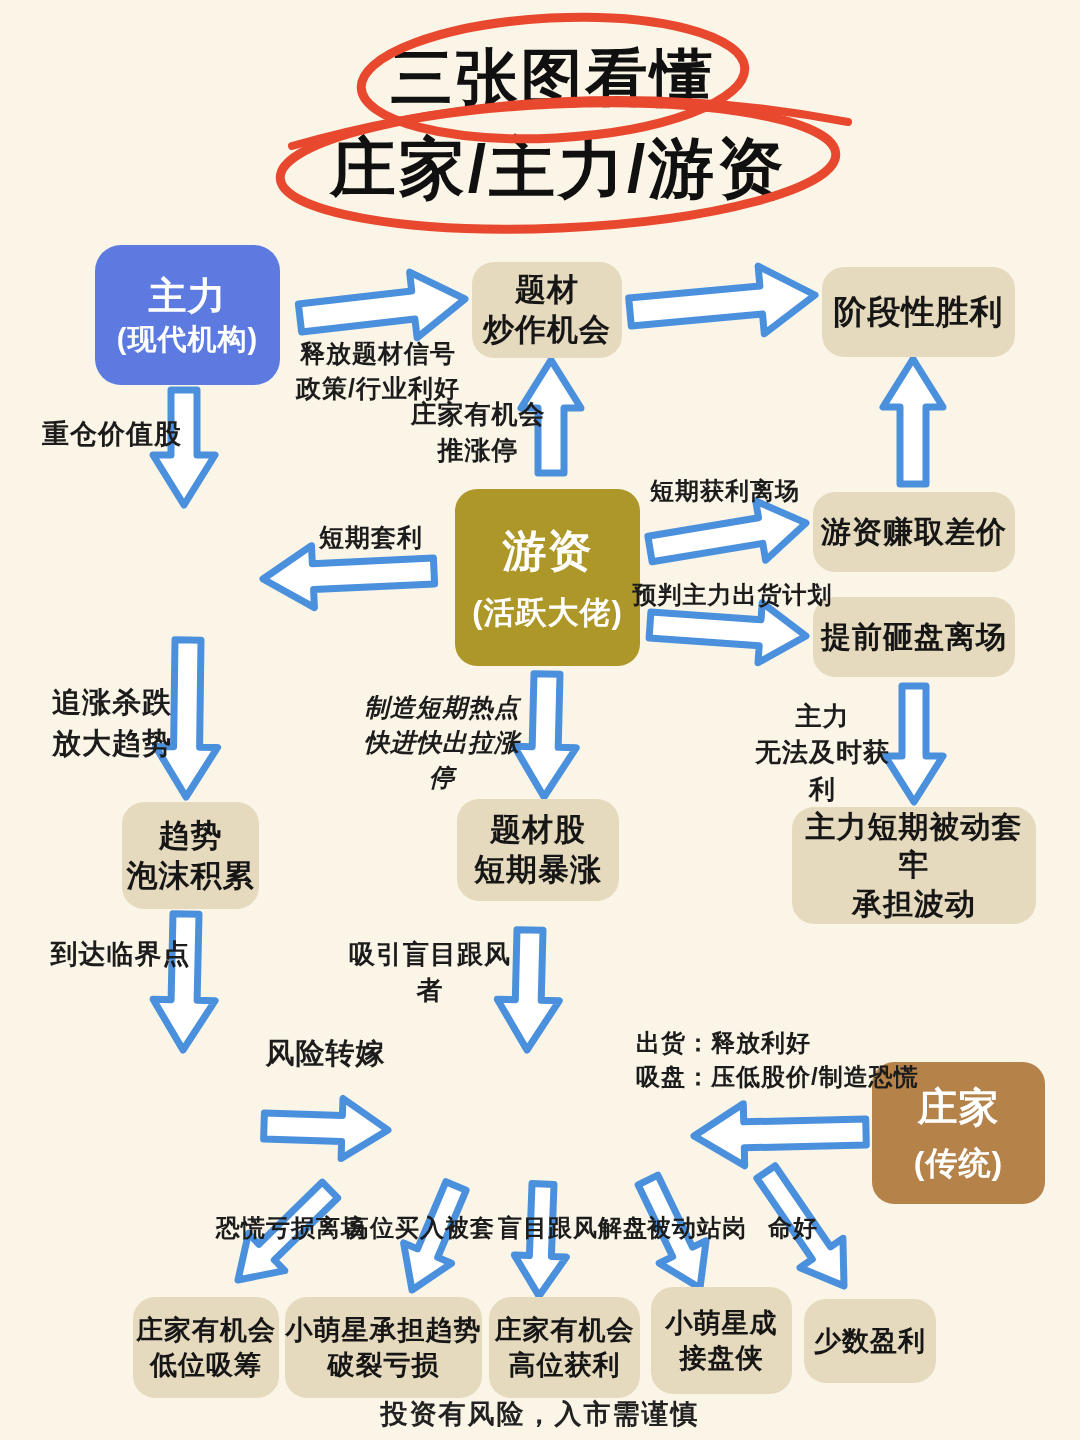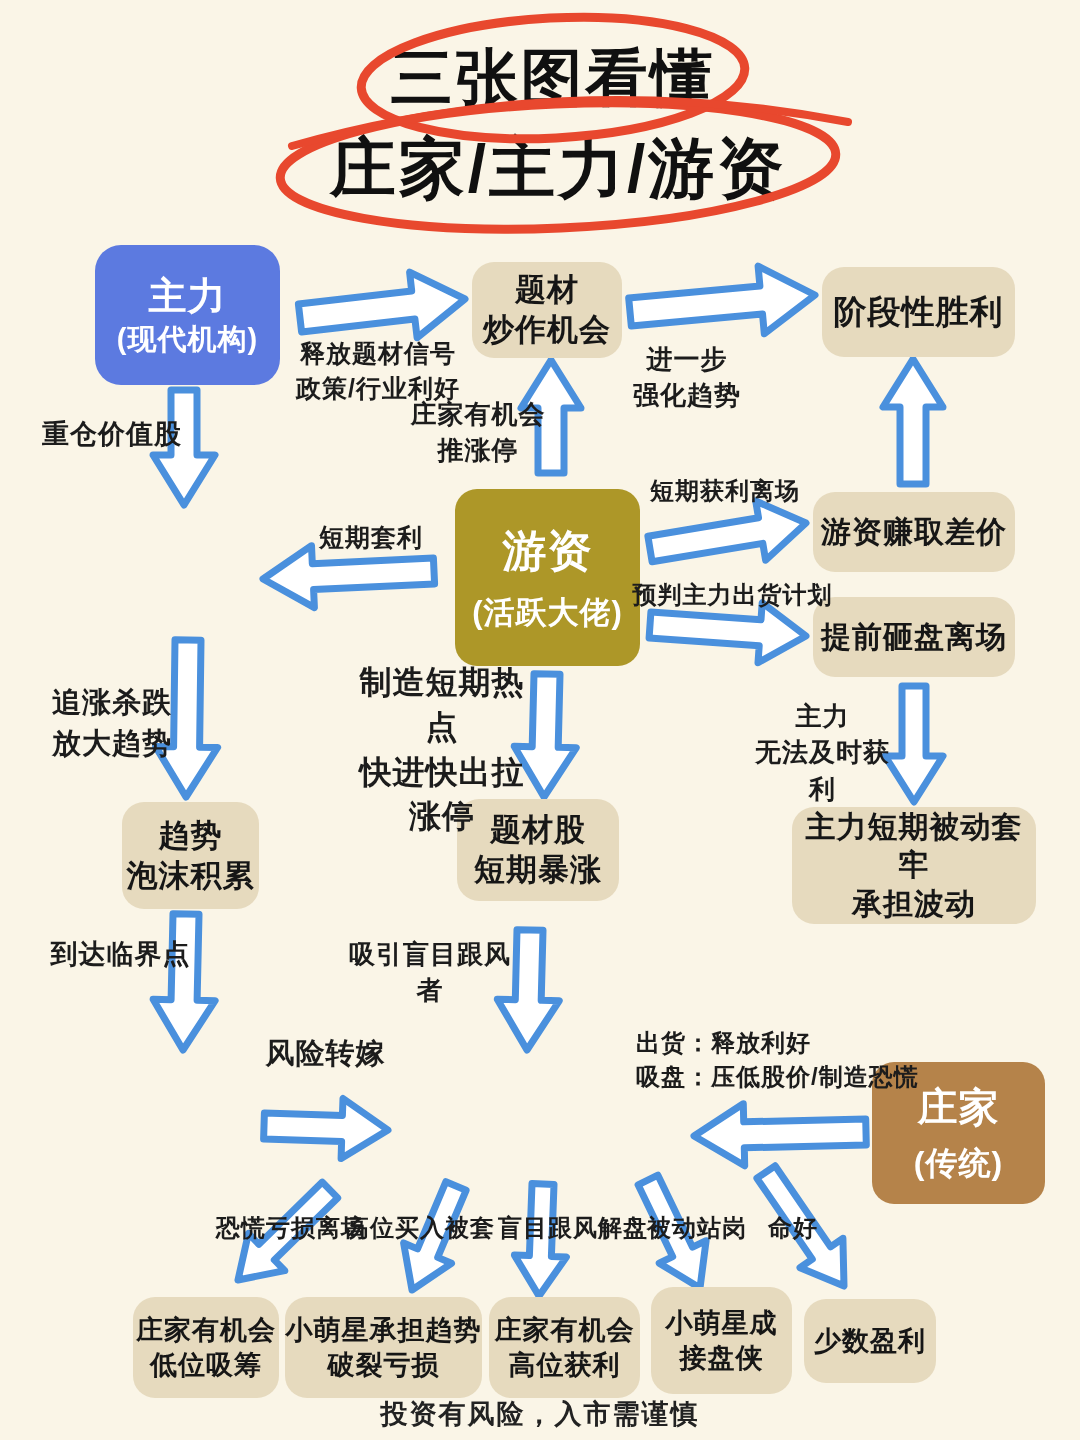--- a/index.html
+++ b/index.html
@@ -119,28 +119,26 @@
 高位获利</div>
   <div class="node tan" style="left:651px;top:1287px;width:141px;height:107px;font-size:27px;">小萌星成
 接盘侠</div>
   <div class="node tan" style="left:804px;top:1299px;width:132px;height:84px;font-size:27px;">少数盈利</div>
 
   <div class="lbl" style="left:28px;top:416px;width:168px;font-size:27px;">重仓价值股</div>
   <div class="lbl" style="left:288px;top:336px;width:180px;font-size:25px;">释放题材信号
 政策/行业利好</div>
   <div class="lbl" style="left:408px;top:396px;width:140px;font-size:26px;">庄家有机会
 推涨停</div>
-  <div class="lbl" style="left:622px;top:341px;width:130px;font-size:26px;">进一步
-强化趋势</div>
   <div class="lbl" style="left:316px;top:520px;width:110px;font-size:25px;">短期套利</div>
   <div class="lbl" style="left:650px;top:474px;width:150px;font-size:24px;">短期获利离场</div>
   <div class="lbl" style="left:630px;top:578px;width:205px;font-size:24px;">预判主力出货计划</div>
   <div class="lbl" style="left:36px;top:682px;width:152px;font-size:29px;">追涨杀跌
 放大趋势</div>
-  <div class="lbl" style="left:352px;top:660px;width:180px;font-size:32px;">制造短期热点
+  <div class="lbl" style="left:352px;top:690px;width:180px;font-size:25px;font-style:italic;">制造短期热点
 快进快出拉涨停</div>
   <div class="lbl" style="left:750px;top:698px;width:145px;font-size:26px;">主力
 无法及时获利</div>
   <div class="lbl" style="left:48px;top:936px;width:145px;font-size:27px;">到达临界点</div>
   <div class="lbl" style="left:340px;top:936px;width:180px;font-size:26px;">吸引盲目跟风者</div>
   <div class="lbl" style="left:253px;top:1033px;width:145px;font-size:29px;">风险转嫁</div>
   <div class="lbl" style="left:636px;top:1026px;width:300px;font-size:24px;text-align:left;">出货：释放利好
 吸盘：压低股价/制造恐慌</div>
   <div class="lbl" style="left:216px;top:1211px;width:150px;font-size:24px;">恐慌亏损离场</div>
   <div class="lbl" style="left:345px;top:1211px;width:150px;font-size:24px;">高位买入被套</div>

